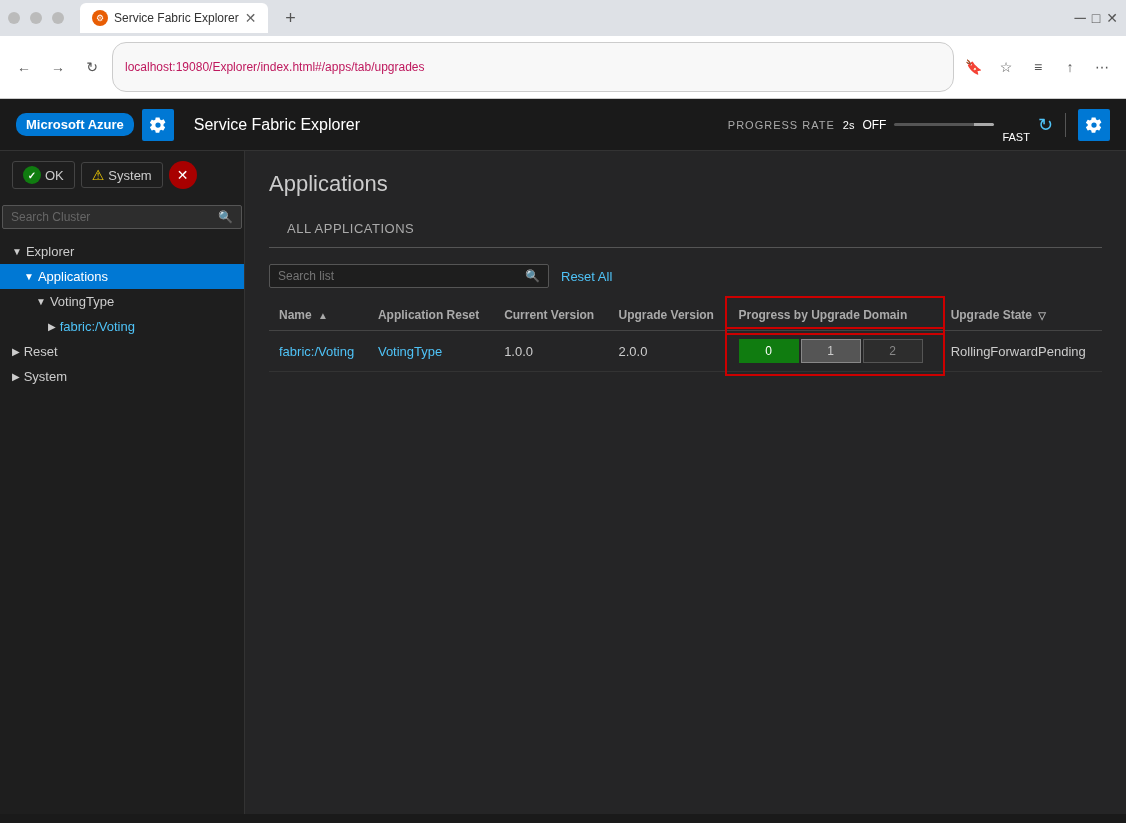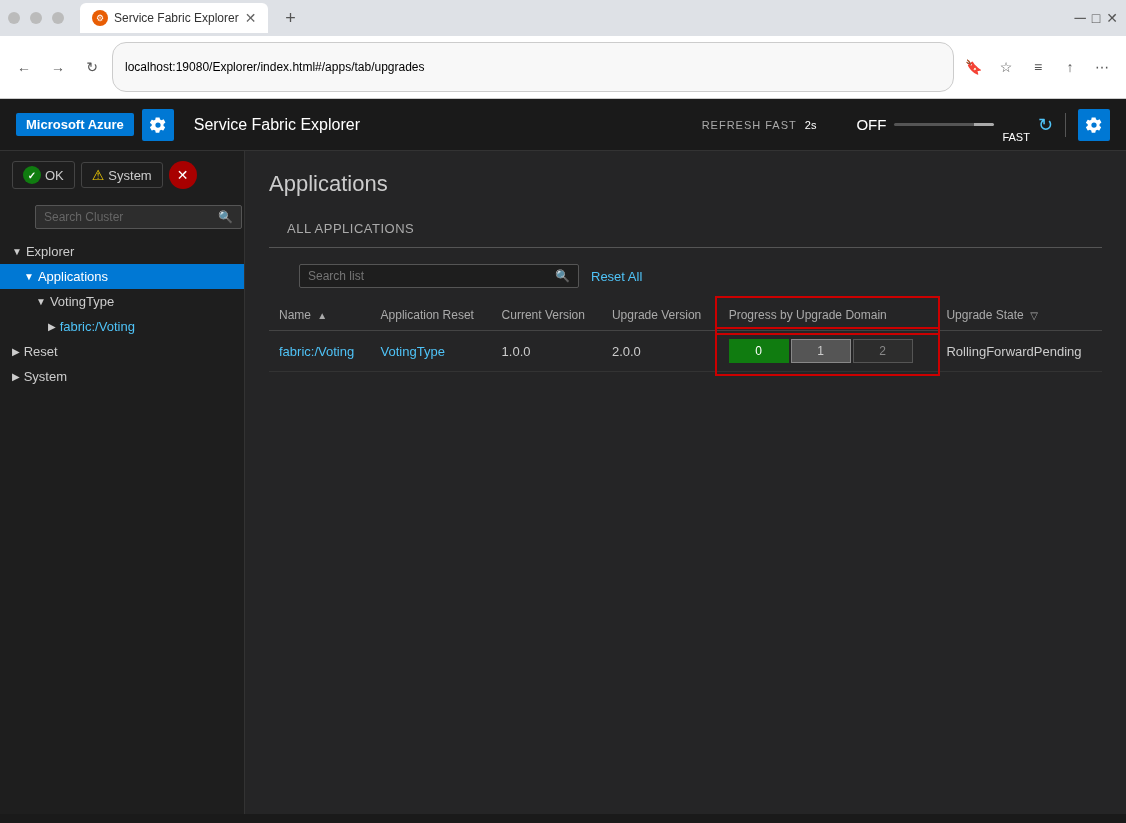--- a/index.html
+++ b/index.html
@@ -4,52 +4,52 @@
   <style>
     * { margin: 0; padding: 0; box-sizing: border-box; }
     body { font-family: 'Segoe UI', Arial, sans-serif; background: #1a1a1a; color: #ccc; font-size: 13px; overflow: hidden; }
     .browser-titlebar { background: #dee1e6; display: flex; align-items: center; height: 36px; padding: 0 8px; gap: 8px; }
     .browser-tab { background: #fff; display: flex; align-items: center; gap: 6px; padding: 0 12px; height: 30px; border-radius: 6px 6px 0 0; font-size: 12px; color: #333; min-width: 160px; }
     .browser-tab-icon { width: 16px; height: 16px; background: #e85d04; border-radius: 50%; display: flex; align-items: center; justify-content: center; font-size: 9px; color: white; }
     .browser-tab-close { margin-left: auto; cursor: pointer; color: #666; font-size: 14px; }
     .browser-new-tab { width: 28px; height: 28px; display: flex; align-items: center; justify-content: center; font-size: 18px; color: #555; cursor: pointer; }
     .browser-nav { background: #fff; display: flex; align-items: center; gap: 6px; padding: 6px 10px; border-bottom: 1px solid #ccc; }
     .browser-nav-btn { width: 28px; height: 28px; display: flex; align-items: center; justify-content: center; color: #555; font-size: 14px; cursor: pointer; border-radius: 50%; }
-    .browser-address { flex: 1; background: #f8f8f8; border: 1px solid #ccc; border-radius: 14px; padding: 17px 12px; font-size: 12px; color: #000000; }
+    .browser-address { flex: 1; background: #f8f8f8; border: 1px solid #ccc; border-radius: 14px; padding: 17px 12px; font-size: 12px; color: #be185d; }
     .browser-nav-actions { display: flex; gap: 4px; }
     .browser-nav-action { width: 28px; height: 28px; display: flex; align-items: center; justify-content: center; color: #555; font-size: 14px; cursor: pointer; border-radius: 50%; }
 
     
     .app-shell { display: flex; flex-direction: column; height: calc(823px - 108px); }
     .app-header { background: #1a1a1a; display: flex; align-items: center; padding: 0 16px; height: 52px; border-bottom: 1px solid #333; }
     .app-logo-area { display: flex; align-items: center; gap: 8px; }
-    .azure-badge { background: #0078d4; color: white; font-size: 13px; font-weight: 600; padding: 4px 10px; border-radius: 2px; }
+    .azure-badge { background: #0078d4; color: white; font-size: 13px; font-weight: 600; padding: 4px 10px; border-radius: 10px; }
     .app-title { color: white; font-size: 16px; font-weight: 400; margin-left: 12px; }
     .settings-icon-btn { width: 32px; height: 32px; background: #0078d4; border-radius: 2px; display: flex; align-items: center; justify-content: center; cursor: pointer; }
     .header-spacer { flex: 1; }
     .refresh-controls { display: flex; align-items: center; gap: 8px; color: #aaa; font-size: 11px; }
     .refresh-rate-label { color: #aaa; font-size: 11px; letter-spacing: 1px; }
     .refresh-rate-value { color: white; font-size: 11px; }
-    .off-label { color: white; font-size: 15px; margin-left: 32px; }
+    .off-label { color: white; font-size: 12px; }
     .fast-label { color: white; font-size: 11px; margin-top: 24px; }
     .refresh-slider { width: 100px; height: 3px; background: linear-gradient(to right, #555 0%, #555 80%, #aaa 80%); border-radius: 2px; position: relative; }
 
     
     .main-layout { display: flex; flex: 1; overflow: hidden; }
 
     
     .sidebar { width: 245px; background: #1e1e1e; border-right: 1px solid #333; display: flex; flex-direction: column; overflow-y: auto; flex-shrink: 0; }
     .sidebar-status { display: flex; align-items: center; gap: 6px; padding: 10px 12px; }
     .status-ok { background: #1e1e1e; border: 1px solid #444; border-radius: 3px; display: flex; align-items: center; gap: 4px; padding: 4px 10px; cursor: pointer; }
     .status-ok-icon { width: 18px; height: 18px; border-radius: 50%; background: #107c10; display: flex; align-items: center; justify-content: center; color: white; font-size: 10px; font-weight: bold; }
     .status-warning { background: #1e1e1e; border: 1px solid #444; border-radius: 3px; display: flex; align-items: center; gap: 4px; padding: 4px 10px; cursor: pointer; }
     .status-warning-icon { color: #ffd700; font-size: 14px; }
     .status-error { width: 28px; height: 28px; background: #a80000; border-radius: 50%; display: flex; align-items: center; justify-content: center; color: white; font-size: 14px; cursor: pointer; }
 
-    .search-cluster { padding: 6px 2px; margin-left: 33px; }
+    .search-cluster { padding: 6px 2px; }
     .search-input-wrap { display: flex; align-items: center; background: #2d2d2d; border: 1px solid #555; border-radius: 2px; padding: 4px 8px; }
     .search-input-wrap input { background: transparent; border: none; outline: none; color: #ccc; font-size: 12px; flex: 1; }
     .search-input-wrap input::placeholder { color: #666; }
     .search-icon { color: #888; font-size: 12px; }
 
     .sidebar-tree { padding: 4px 0; }
     .tree-item { display: flex; align-items: center; padding: 5px 12px; cursor: pointer; color: #ccc; font-size: 13px; }
     .tree-item.active { background: #0078d4; color: white; }
     .tree-item .chevron { margin-right: 4px; font-size: 10px; }
     .tree-item-indent1 { padding-left: 24px; }
@@ -61,28 +61,28 @@
     .content-area { flex: 1; background: #252526; overflow-y: auto; padding: 20px 24px; }
     .page-title { color: #ccc; font-size: 22px; font-weight: 300; margin-bottom: 16px; }
 
     
     .tab-bar { display: flex; align-items: flex-end; border-bottom: 1px solid #555; margin-bottom: 16px; gap: 16px; }
     .tab { padding: 8px 18px; color: #aaa; cursor: pointer; font-size: 13px; font-weight: 500; letter-spacing: 0.5px; border-bottom: 3px solid transparent; }
     .tab.active { color: #4fc3f7; border-bottom: 3px solid #4fc3f7; }
     .tab-badge { background: #4fc3f7; color: #000; border-radius: 50%; width: 16px; height: 16px; font-size: 10px; display: inline-flex; align-items: center; justify-content: center; margin-left: 6px; font-weight: bold; }
 
     
-    .search-reset-row { display: flex; align-items: center; gap: 12px; margin-bottom: 12px; margin-left: 30px; }
+    .search-reset-row { display: flex; align-items: center; gap: 12px; margin-bottom: 12px; }
     .list-search-wrap { display: flex; align-items: center; background: #1e1e1e; border: 1px solid #555; border-radius: 2px; padding: 4px 8px; width: 280px; }
     .list-search-wrap input { background: transparent; border: none; outline: none; color: #ccc; font-size: 12px; flex: 1; }
     .reset-all-btn { color: #4fc3f7; cursor: pointer; font-size: 13px; text-decoration: none; }
 
     
     .data-table { width: 100%; border-collapse: collapse; }
-    .data-table th { color: #aaa; font-size: 12px; font-weight: 400; text-align: left; padding: 8px 10px; border-bottom: 1px solid #444; white-space: nowrap; }
+    .data-table th { color: #aaa; font-size: 12px; font-weight: 700; text-align: left; padding: 8px 10px; border-bottom: 1px solid #444; white-space: nowrap; }
     .data-table td { color: #ccc; font-size: 13px; padding: 8px 10px; border-bottom: 1px solid #333; vertical-align: middle; }
     .col-link { color: #4fc3f7; cursor: pointer; text-decoration: none; }
     .sort-icon { color: #aaa; font-size: 10px; margin-left: 3px; }
     .filter-icon { color: #aaa; font-size: 10px; margin-left: 3px; }
 
     
     .upgrade-domain-cell { display: flex; align-items: center; gap: 2px; }
     .ud-block { display: flex; align-items: center; justify-content: center; height: 24px; width: 60px; font-size: 12px; color: #fff; font-weight: 500; }
     .ud-done { background: #107c10; }
     .ud-current { background: #555; border: 1px solid #888; color: #ccc; }
@@ -141,21 +141,21 @@
       <div class="azure-badge">Microsoft Azure</div>
       <div class="settings-icon-btn">
         <svg class="gear-icon-svg" viewBox="0 0 24 24" xmlns="http://www.w3.org/2000/svg">
           <path d="M12 15.5A3.5 3.5 0 0 1 8.5 12 3.5 3.5 0 0 1 12 8.5a3.5 3.5 0 0 1 3.5 3.5 3.5 3.5 0 0 1-3.5 3.5m7.43-2.92c.04-.3.07-.62.07-.95s-.03-.66-.07-1l2.18-1.68c.2-.15.25-.42.12-.64l-2.06-3.56c-.13-.23-.4-.3-.63-.23l-2.57 1.03c-.54-.41-1.12-.75-1.77-.98L14.25 2.5c-.04-.26-.28-.46-.55-.46H9.3c-.27 0-.51.2-.55.46l-.38 2.59c-.65.23-1.24.57-1.77.98L4.03 5.03c-.24-.08-.5 0-.63.23L1.34 8.82c-.13.23-.07.5.12.64l2.18 1.68c-.04.34-.07.67-.07 1s.03.65.07.98L1.46 14.8c-.2.15-.25.42-.12.64l2.06 3.56c.13.23.4.3.63.23l2.57-1.03c.54.41 1.12.75 1.77.98l.38 2.59c.04.26.28.46.55.46h4.1c.27 0 .51-.2.55-.46l.38-2.59c.65-.23 1.24-.57 1.77-.98l2.57 1.03c.24.08.5 0 .63-.23l2.06-3.56c.13-.23.07-.5-.12-.64l-2.18-1.67z"></path>
         </svg>
       </div>
       <span class="app-title">Service Fabric Explorer</span>
     </div>
     <div class="header-spacer"></div>
     <div class="refresh-controls">
-      <span class="refresh-rate-label">REFRESH FAST</span>
+      <span class="refresh-rate-label">PROGRESS RATE</span>
       <span class="refresh-rate-value">2s</span>
       <span class="off-label">OFF</span>
       <div class="refresh-slider"></div>
       <span class="fast-label">FAST</span>
       <span class="refresh-circle">↻</span>
       <div class="header-divider"></div>
       <div class="settings-icon-btn">
         <svg class="gear-icon-svg" viewBox="0 0 24 24">
           <path d="M12 15.5A3.5 3.5 0 0 1 8.5 12 3.5 3.5 0 0 1 12 8.5a3.5 3.5 0 0 1 3.5 3.5 3.5 3.5 0 0 1-3.5 3.5m7.43-2.92c.04-.3.07-.62.07-.95s-.03-.66-.07-1l2.18-1.68c.2-.15.25-.42.12-.64l-2.06-3.56c-.13-.23-.4-.3-.63-.23l-2.57 1.03c-.54-.41-1.12-.75-1.77-.98L14.25 2.5c-.04-.26-.28-.46-.55-.46H9.3c-.27 0-.51.2-.55.46l-.38 2.59c-.65.23-1.24.57-1.77.98L4.03 5.03c-.24-.08-.5 0-.63.23L1.34 8.82c-.13.23-.07.5.12.64l2.18 1.68c-.04.34-.07.67-.07 1s.03.65.07.98L1.46 14.8c-.2.15-.25.42-.12.64l2.06 3.56c.13.23.4.3.63.23l2.57-1.03c.54.41 1.12.75 1.77.98l.38 2.59c.04.26.28.46.55.46h4.1c.27 0 .51-.2.55-.46l.38-2.59c.65-.23 1.24-.57 1.77-.98l2.57 1.03c.24.08.5 0 .63-.23l2.06-3.56c.13-.23.07-.5-.12-.64l-2.18-1.67z"></path>
         </svg>

